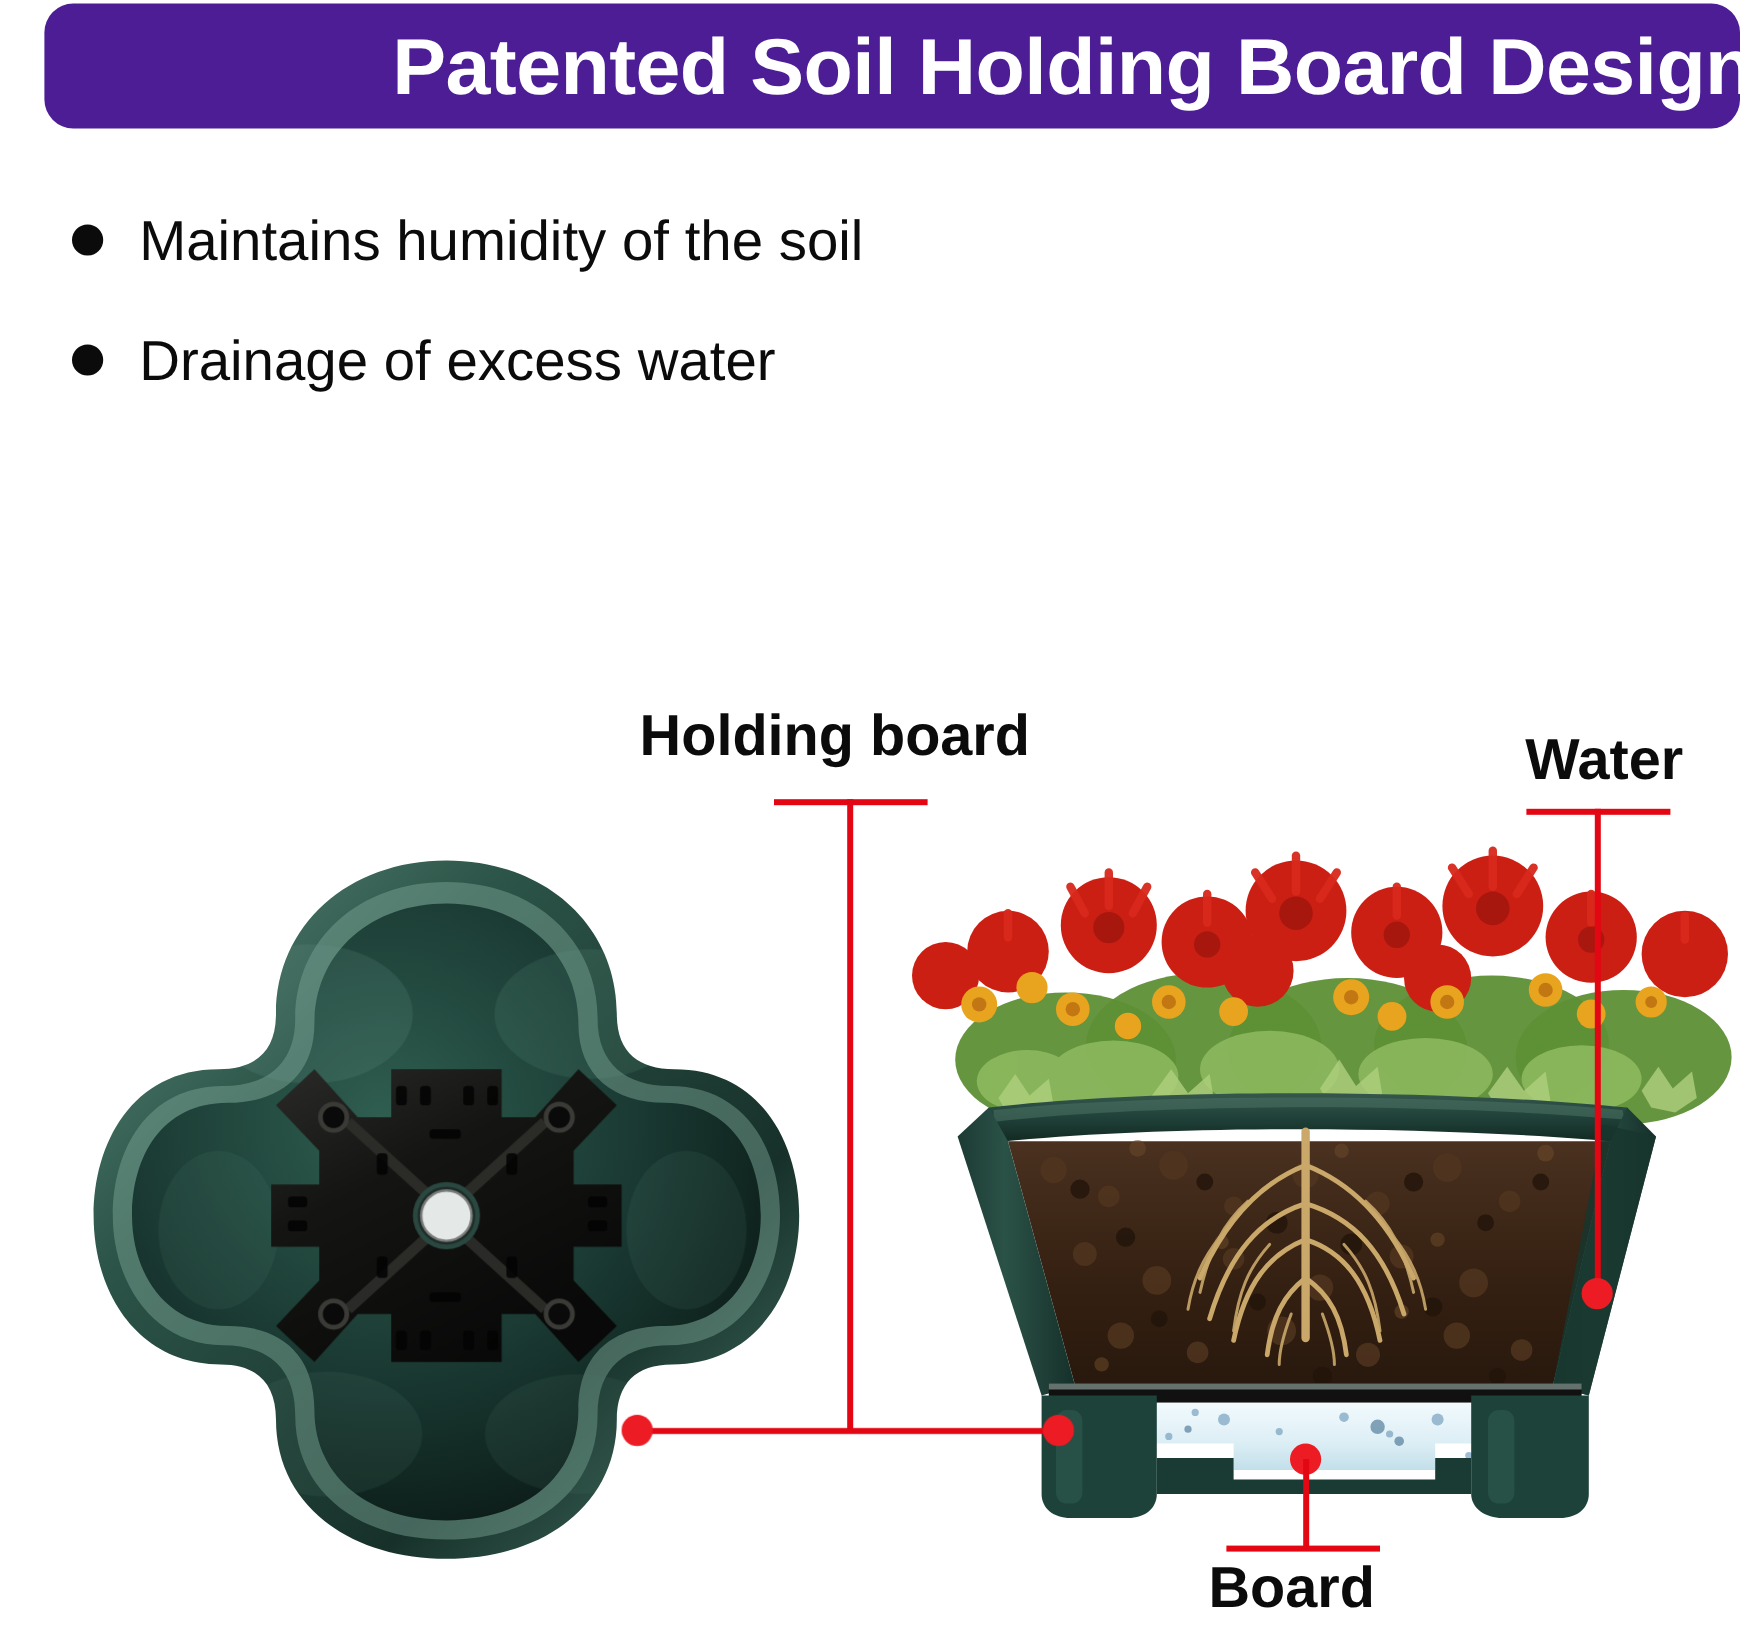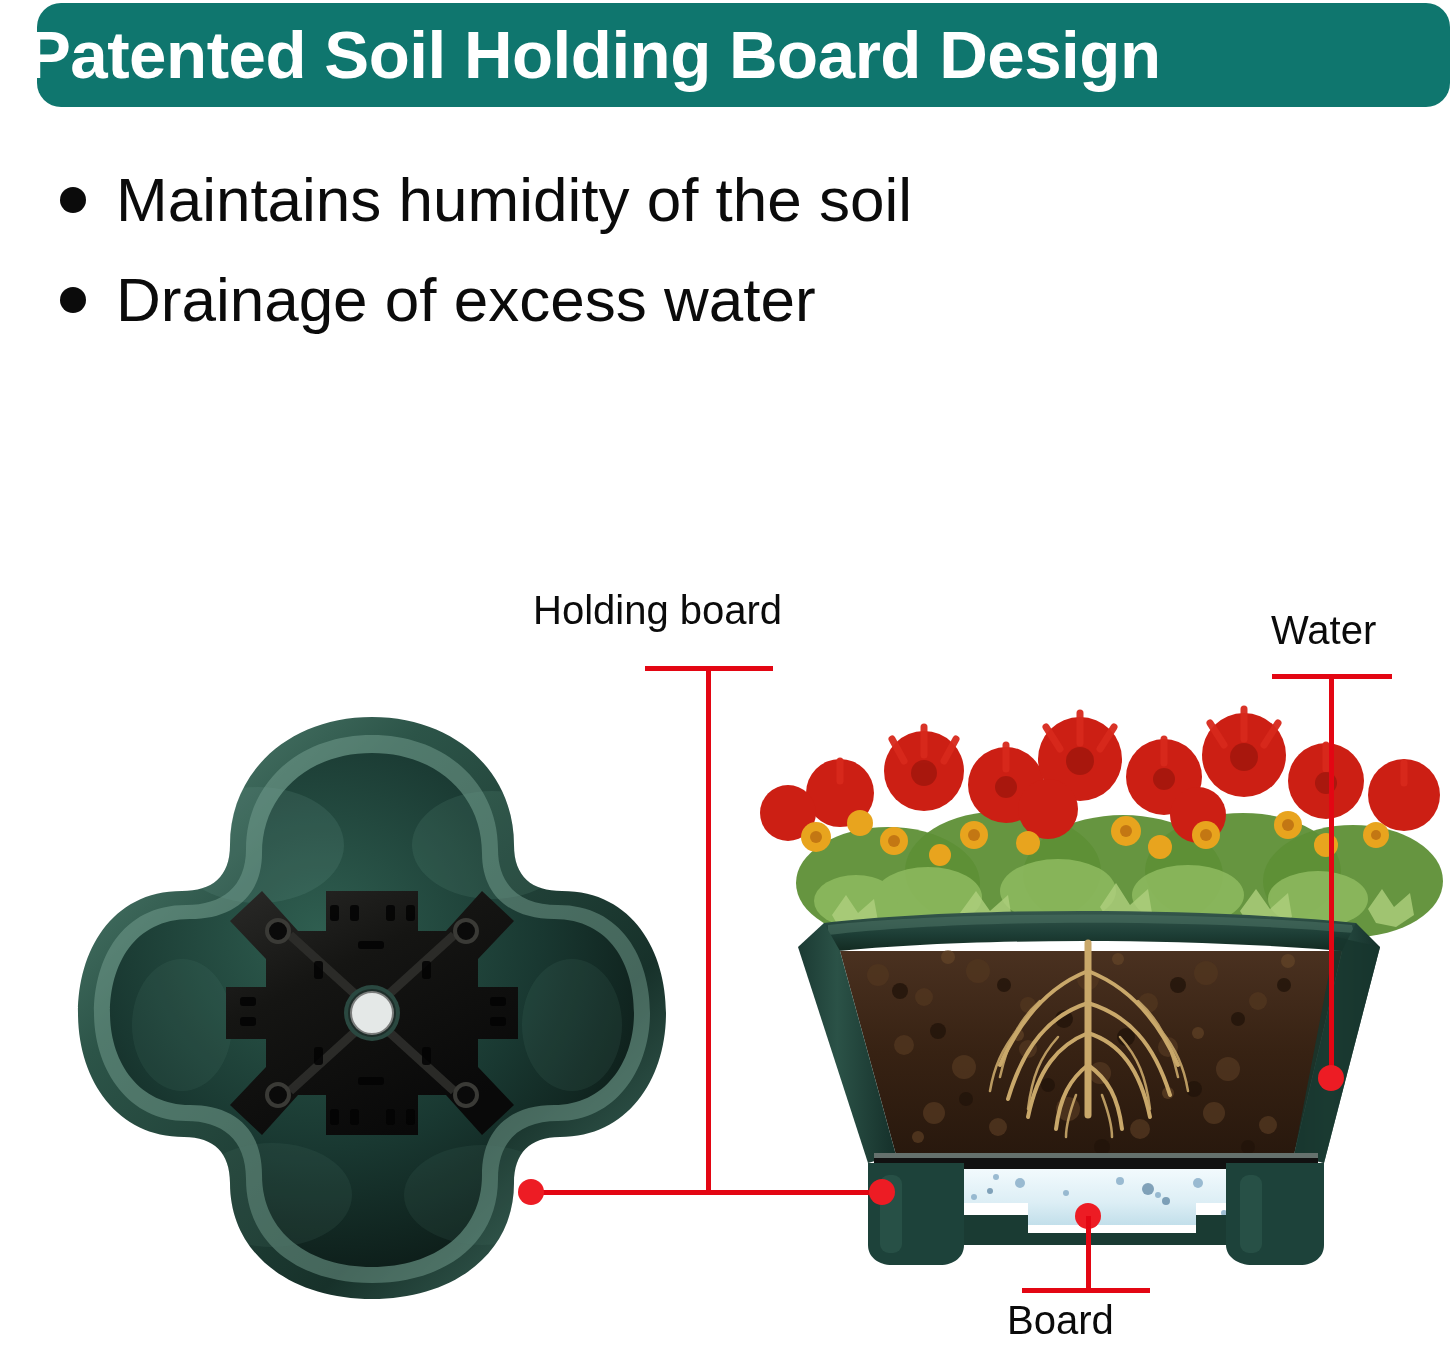--- a/index.html
+++ b/index.html
@@ -9,23 +9,23 @@
     width:1456px; height:1361px;
     position:relative; overflow:hidden;
     font-family:"Liberation Sans", sans-serif;
     background:#ffffff;
   }
 
   
   #banner {
     position:absolute; left:37px; top:3px;
     width:1413px; height:104px;
-    background:#0f766e;
+    background:#4c1d95;
     border-radius:24px;
-    display:flex; align-items:center; justify-content:flex-start;
+    display:flex; align-items:center; justify-content:flex-end;
   }
   #banner-title {
     color:#ffffff;
     font-size:66px;
     font-weight:bold;
     letter-spacing:-0.5px;
     line-height:1;
     white-space:nowrap;
     transform:scaleX(1.02);
   }
@@ -40,34 +40,34 @@
     height:100px;
   }
   .bullet-dot {
     width:26px; height:26px;
     border-radius:50%;
     background:#0b0b0b;
     flex:0 0 auto;
     margin-right:30px;
   }
   .bullet-text {
-    font-size:62px;
+    font-size:47px;
     color:#0b0b0b;
     line-height:1;
     white-space:nowrap;
   }
 
   
   #figure { position:absolute; left:0; top:470px; width:1456px; height:891px; }
 
   
   .callout-label {
     position:absolute;
-    font-size:40px;
-    font-weight:normal;
+    font-size:48px;
+    font-weight:bold;
     color:#0b0b0b;
     white-space:nowrap;
     line-height:1;
   }
   #label-holding-board { left:533px; top:120px; }
   #label-soil          { left:1271px; top:140px; }
   #label-water         { left:1007px; top:830px; }
 
   
   .lead { position:absolute; background:#E30613; }

